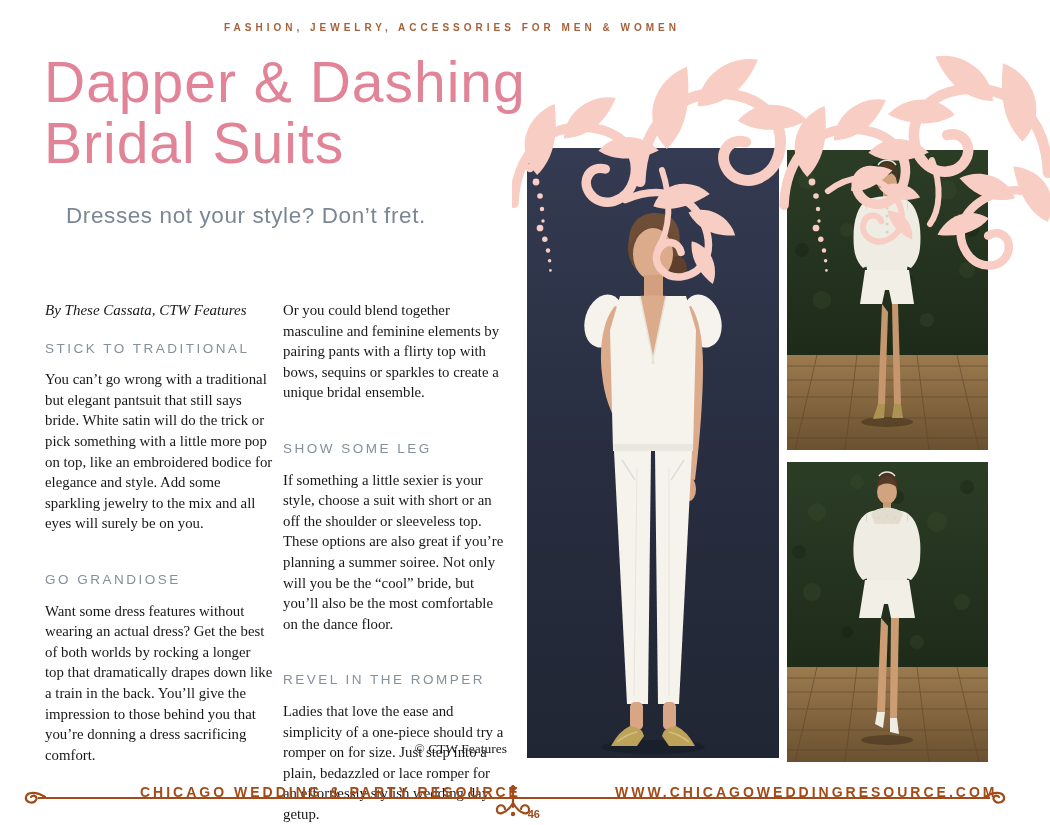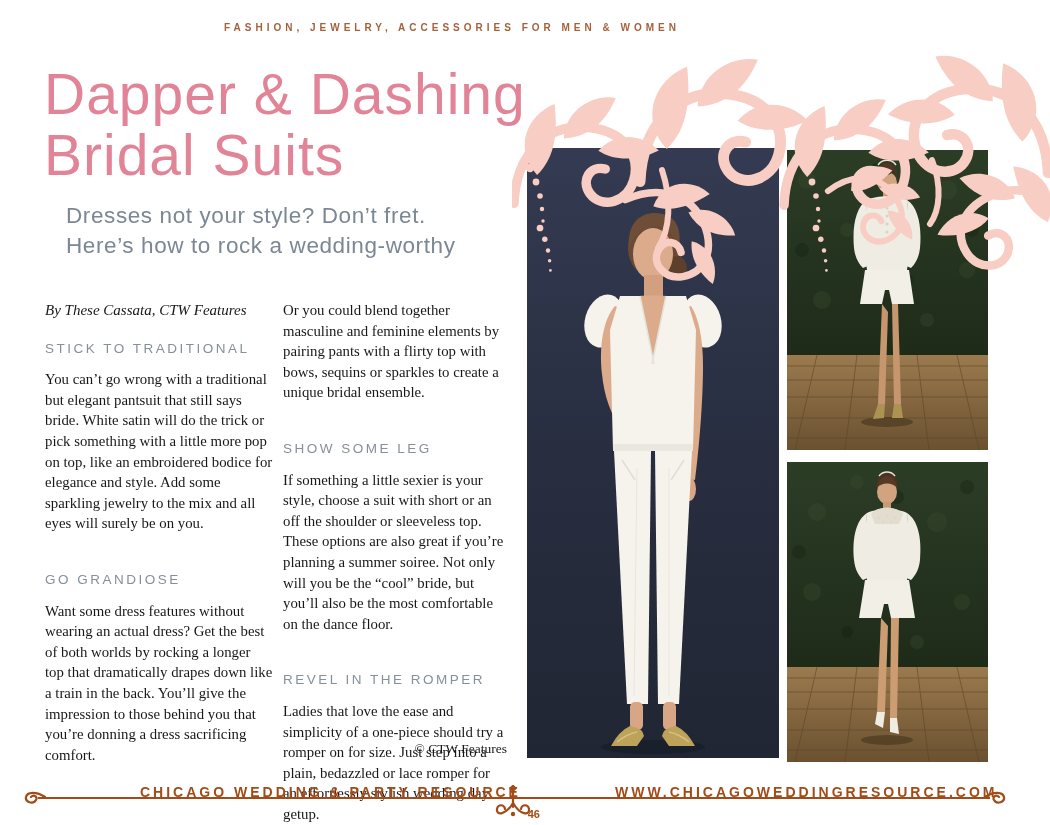--- a/index.html
+++ b/index.html
@@ -3,21 +3,21 @@
 <meta charset="utf-8">
 <style>
   html,body{margin:0;padding:0;background:#ffffff;}
   .page{position:relative;width:1050px;height:825px;background:#fff;overflow:hidden;
         font-family:"Liberation Sans",sans-serif;}
   
   .category-line{position:absolute;top:22px;left:0;width:904px;text-align:center;
     font-size:10px;font-weight:bold;letter-spacing:4px;color:var(--rust-soft);}
   
   .title{position:absolute;left:44px;top:52px;color:var(--pink-title);
-    font-size:57px;line-height:61px;font-weight:400;letter-spacing:1px;z-index:6;margin-top:12px;}
+    font-size:57px;line-height:61px;font-weight:400;letter-spacing:1px;z-index:6;}
   
   .subtitle{position:absolute;left:46px;top:201px;color:var(--gray-sub);
     font-size:22.5px;line-height:30px;font-weight:400;letter-spacing:.6px;z-index:6;}
   .subtitle div{white-space:nowrap;margin-left:20px;}
   
   .col{position:absolute;top:300px;font-family:"Liberation Serif",serif;
     font-size:14.8px;line-height:20.6px;color:#17171a;}
   .col-1{left:45px;width:228px;}
   .col-2{left:283px;width:224px;}
   .byline{font-style:italic;font-size:15px;margin:0 0 18px 0;}
@@ -63,21 +63,20 @@
 
   <div class="category-line">FASHION, JEWELRY, ACCESSORIES FOR MEN &amp; WOMEN</div>
 
   <div class="title">
     <div>Dapper &amp; Dashing</div>
     <div>Bridal Suits</div>
   </div>
 
   <div class="subtitle">
     <div>Dresses not your style? Don’t fret.</div>
-    <div>Here’s how to rock a wedding-worthy</div>
   </div>
 
   <div class="col col-1">
     <p class="byline">By These Cassata, CTW Features</p>
     <div id="col1">
         <h3 class="sec-heading">STICK TO TRADITIONAL</h3>
         <p class="body-para">You can’t go wrong with a traditional but elegant pantsuit that still says bride. White satin will do the trick or pick something with a little more pop on top, like an embroidered bodice for elegance and style. Add some sparkling jewelry to the mix and all eyes will surely be on you.</p>
         <h3 class="sec-heading">GO GRANDIOSE</h3>
         <p class="body-para">Want some dress features without wearing an actual dress? Get the best of both worlds by rocking a longer top that dramatically drapes down like a train in the back. You’ll give the impression to those behind you that you’re donning a dress sacrificing comfort.</p>
       </div>

